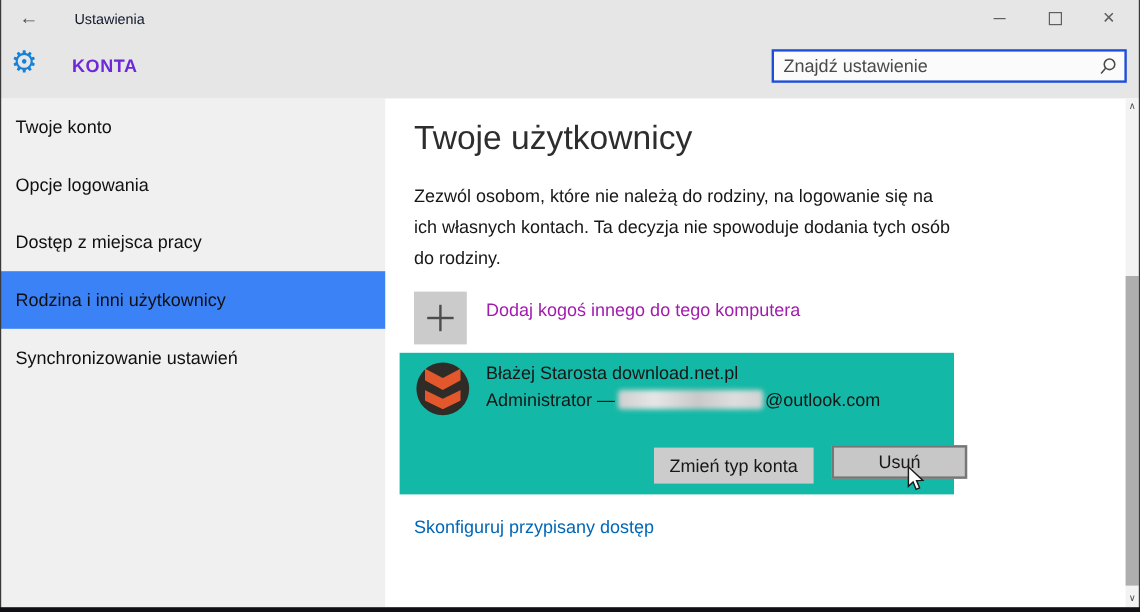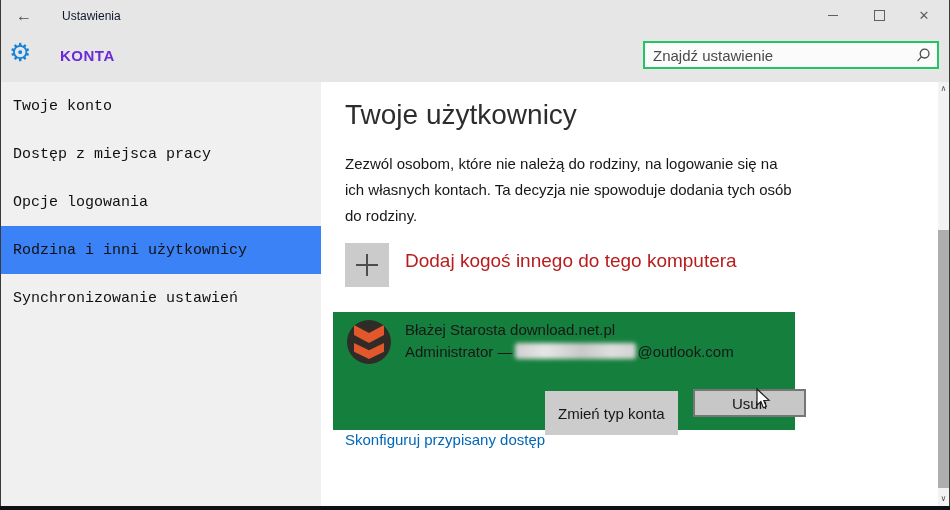--- a/index.html
+++ b/index.html
@@ -19,51 +19,51 @@
   .back-btn{position:absolute;left:12px;top:5px;font-size:16px;color:#4d4d4d;width:24px;height:22px;display:flex;align-items:center;justify-content:center;}
   .win-title{position:absolute;left:62px;top:9px;font-size:12px;color:#0f172a;}
   .winctl{position:absolute;top:0;width:44px;height:30px;display:flex;align-items:center;justify-content:center;}
   .ctl-min{left:811px;}
   .ctl-max{left:857px;}
   .ctl-close{left:902px;color:#5f5f5f;font-size:13px;}
   .min-glyph{width:10px;height:0;border-top:1px solid #5f5f5f;}
   .max-glyph{width:9px;height:9px;border:1px solid #5f5f5f;background:transparent;}
   .gear{position:absolute;left:9px;top:40px;font-size:25px;line-height:25px;color:#1581d8;}
   .section-title{position:absolute;left:60px;top:47px;font-size:15px;font-weight:bold;letter-spacing:.5px;color:#6d28d9;}
-  .searchbox{position:absolute;left:643px;top:41px;width:296px;height:28px;background:#fbfbfb;border:2px solid #22c55e;box-sizing:border-box;}
+  .searchbox{position:absolute;left:643px;top:41px;width:296px;height:28px;background:#fbfbfb;border:2px solid #1d4ed8;box-sizing:border-box;}
   .searchbox input{width:100%;height:100%;border:none;outline:none;background:transparent;font-family:inherit;font-size:15px;color:#222;padding:0 26px 0 8px;box-sizing:border-box;}
   .searchbox input::placeholder{color:#4a4a4a;opacity:1;}
   .search-ico{position:absolute;right:6px;top:5px;}
 
   
   .sidebar{position:absolute;left:0;top:82px;width:321px;height:424px;background:#f0f0f0;z-index:4;}
-  .side-item{height:48px;display:flex;align-items:center;padding-left:13px;font-size:15px;color:#101010;cursor:default;font-family:Liberation Mono, monospace;}
+  .side-item{height:48px;display:flex;align-items:center;padding-left:13px;font-size:15px;color:#101010;cursor:default;}
   .side-item.selected{background:#3b82f6;}
 
   
   .main-title{position:absolute;left:345px;top:99px;font-size:28px;font-weight:300;color:#2d2d2d;z-index:6;}
   .main-desc{position:absolute;left:345px;top:151px;font-size:15px;line-height:26px;color:#171717;white-space:pre-line;z-index:6;}
   .add-row{position:absolute;left:345px;top:243px;width:450px;height:44px;z-index:6;}
   .plus-btn{position:absolute;left:0;top:0;width:44px;height:44px;background:#cbcbcb;}
   .plus-v{position:absolute;left:21px;top:11px;width:2px;height:22px;background:#4d4d4d;}
   .plus-h{position:absolute;left:11px;top:21px;width:22px;height:2px;background:#4d4d4d;}
-  .add-label{position:absolute;left:60px;top:7px;font-size:19px;color:#b91c1c;white-space:nowrap;}
+  .add-label{position:absolute;left:60px;top:7px;font-size:15px;color:#a21caf;white-space:nowrap;}
 
-  .account-panel{position:absolute;left:333px;top:312px;width:462px;height:118px;background:#15803d;z-index:6;}
+  .account-panel{position:absolute;left:333px;top:294px;width:462px;height:118px;background:#14b8a6;z-index:6;}
   .avatar{position:absolute;left:14px;top:8px;width:44px;height:44px;border-radius:50%;background:#2f2b27;overflow:hidden;}
   .chev{position:absolute;left:7px;width:30px;background:#e2572b;clip-path:polygon(0% 0%,50% 45%,100% 0%,100% 55%,50% 100%,0% 55%);}
   .chev.a{top:5px;height:18px;}
   .chev.b{top:23px;height:16px;}
   .acct-name{position:absolute;left:72px;top:9px;font-size:15px;color:#171717;white-space:nowrap;}
   .acct-line2{position:absolute;left:72px;top:31px;height:19px;display:flex;align-items:flex-start;font-size:15px;color:#171717;white-space:nowrap;}
   .blurbox{width:121px;height:16px;margin:0 2px;border-radius:3px;
     background:linear-gradient(90deg,#cfcfcf,#e6e6e6 25%,#c9c9c9 55%,#dedede 80%,#d2d2d2);
     filter:blur(2px);}
   .btn{position:absolute;display:flex;align-items:center;justify-content:center;font-family:inherit;font-size:15px;color:#171717;background:#cccccc;border:none;cursor:default;}
-  .btn-change{left:212px;top:79px;height:44px;padding:0 13px;}
+  .btn-change{left:212px;top:79px;height:30px;padding:0 13px;}
   .btn-remove{left:360px;top:77px;height:28px;padding:0 37px;background:#c7c7c7;border:2px solid #767676;}
   .assigned-link{position:absolute;left:345px;top:431px;font-size:15px;color:#0067b8;z-index:6;cursor:pointer;text-align:center;}
 
   
   .scrollbar{position:absolute;left:938px;top:82px;width:11px;height:424px;background:#f3f3f3;z-index:7;}
   .scroll-arrow{position:absolute;left:0;width:11px;height:13px;display:flex;align-items:center;justify-content:center;font-size:8px;color:#4f4f4f;}
   .scroll-up{top:0;}
   .scroll-down{bottom:1px;}
   .scroll-thumb{position:absolute;left:0;top:148px;width:11px;height:258px;background:#aeaeae;}
 
@@ -99,22 +99,22 @@
         <svg width="15" height="15" viewBox="0 0 15 15">
           <circle cx="8.6" cy="5.6" r="4.4" fill="none" stroke="#4a4a4a" stroke-width="1.3"></circle>
           <line x1="5.3" y1="8.9" x2="1.6" y2="13.2" stroke="#4a4a4a" stroke-width="1.3"></line>
         </svg>
       </span>
     </div>
   </div>
 
   <div class="sidebar">
     <div class="side-item">Twoje konto</div>
+    <div class="side-item">Opcje logowania</div>
     <div class="side-item">Dostęp z miejsca pracy</div>
-    <div class="side-item">Opcje logowania</div>
     <div class="side-item selected">Rodzina i inni użytkownicy</div>
     <div class="side-item">Synchronizowanie ustawień</div>
   </div>
 
   <h1 class="main-title" style="margin:0;">Twoje użytkownicy</h1>
 
   <div class="main-desc">Zezwól osobom, które nie należą do rodziny, na logowanie się na
 ich własnych kontach. Ta decyzja nie spowoduje dodania tych osób
 do rodziny.</div>
 

